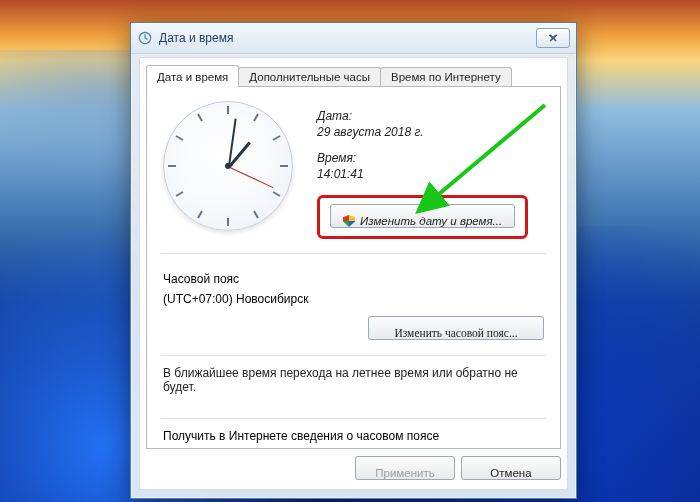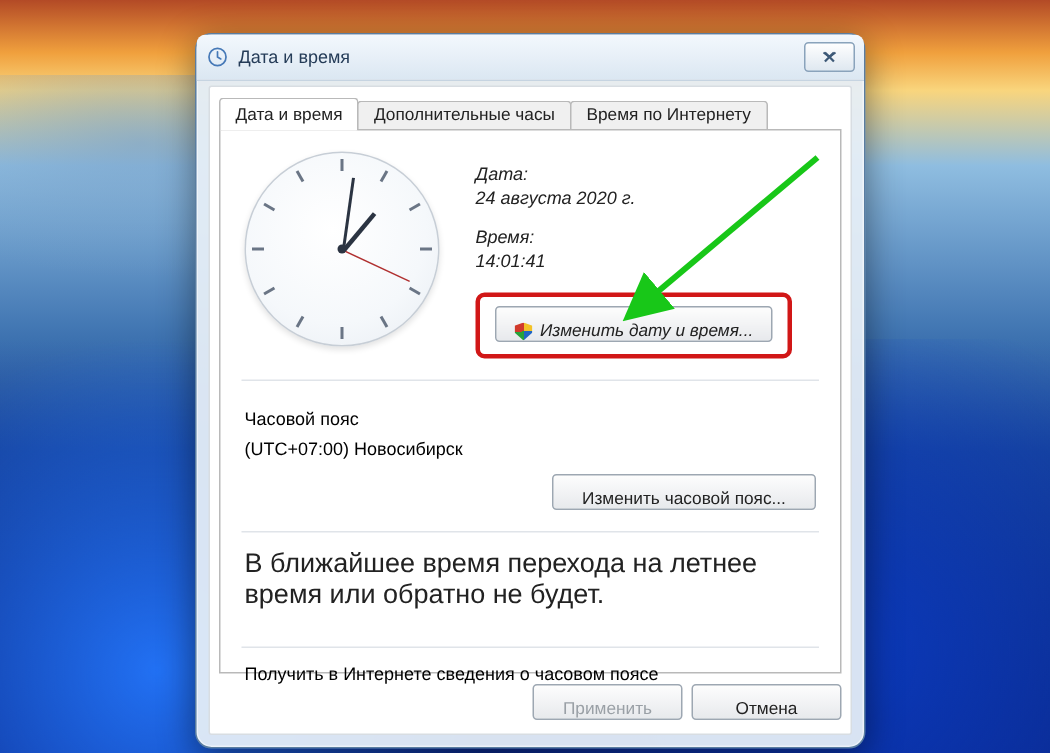--- a/index.html
+++ b/index.html
@@ -37,21 +37,21 @@
 
   
   .window {
     position: absolute;
     left: 130px;
     top: 22px;
     width: 445px;
     height: 475px;
     background: rgba(230,238,246,0.94);
     border: 1px solid #5a7da0;
-    border-radius: 11px;
+    border-radius: 0;
     box-shadow: 0 0 0 1px rgba(255,255,255,0.5) inset, 0 6px 24px rgba(0,0,0,0.45);
     z-index: 2;
   }
   .titlebar {
     height: 30px;
     display:flex;
     align-items:center;
     padding: 0 6px;
     background: linear-gradient(180deg,#f3f8fd,#dbe7f2);
     border-bottom:1px solid #c6d4e1;
@@ -155,21 +155,21 @@
     clip-path: polygon(50% 0,100% 18%,100% 55%,50% 100%,0 55%,0 18%);
   }
   .redbox {
     border:3px solid #d11717;border-radius:6px;
     display:inline-block;padding:6px 10px;margin-top:2px;
   }
   .section { margin-top:18px; }
   .section .val2 { margin:6px 0 10px; }
   .link { color:#000000;text-decoration:none;cursor:pointer; }
   .divider{height:1px;background:#e0e4e9;margin:14px -2px 10px;}
-  .dstnote{font-size:18px;color:#222;margin-top:6px;}
+  .dstnote{font-size:12px;color:#222;margin-top:6px;}
 
   .footer {
     position:absolute;left:6px;right:6px;bottom:6px;height:30px;
     display:flex;justify-content:flex-end;align-items:center;gap:6px;
   }
   .footer .btn{min-width:74px;height:22px;}
   .footer .btn.disabled{color:#9aa0a6;cursor:default;}
 
   
   .arrow {
@@ -225,38 +225,38 @@
             <div class="tick" style="transform:rotate(300deg)"></div>
             <div class="tick" style="transform:rotate(330deg)"></div>
             <div class="hand h"></div>
             <div class="hand m"></div>
             <div class="hand s"></div>
             <div class="center-pin"></div>
           </div>
         </div>
         <div class="rightinfo">
           <div class="lbl">Дата:</div>
-          <div class="val">24 августа 2020 г.</div>
+          <div class="val">29 августа 2018 г.</div>
           <div class="lbl">Время:</div>
           <div class="val">14:01:41</div>
           <div class="redbox">
             <div class="btn">
               <span class="shield"></span>
               <span>Изменить дату и время...</span>
             </div>
           </div>
         </div>
       </div>
 
       <div class="divider"></div>
 
       <div class="section">
         <div class="lbl">Часовой пояс</div>
         <div class="val2">(UTC+07:00) Новосибирск</div>
-        <div style="text-align:right;">
+        <div style="text-align:right;font-family:Liberation Serif, serif;">
           <div class="btn">
             <span>Изменить часовой пояс...</span>
           </div>
         </div>
       </div>
 
       <div class="divider"></div>
 
       <div class="dstnote">В ближайшее время перехода на летнее время или обратно не будет.</div>
 

